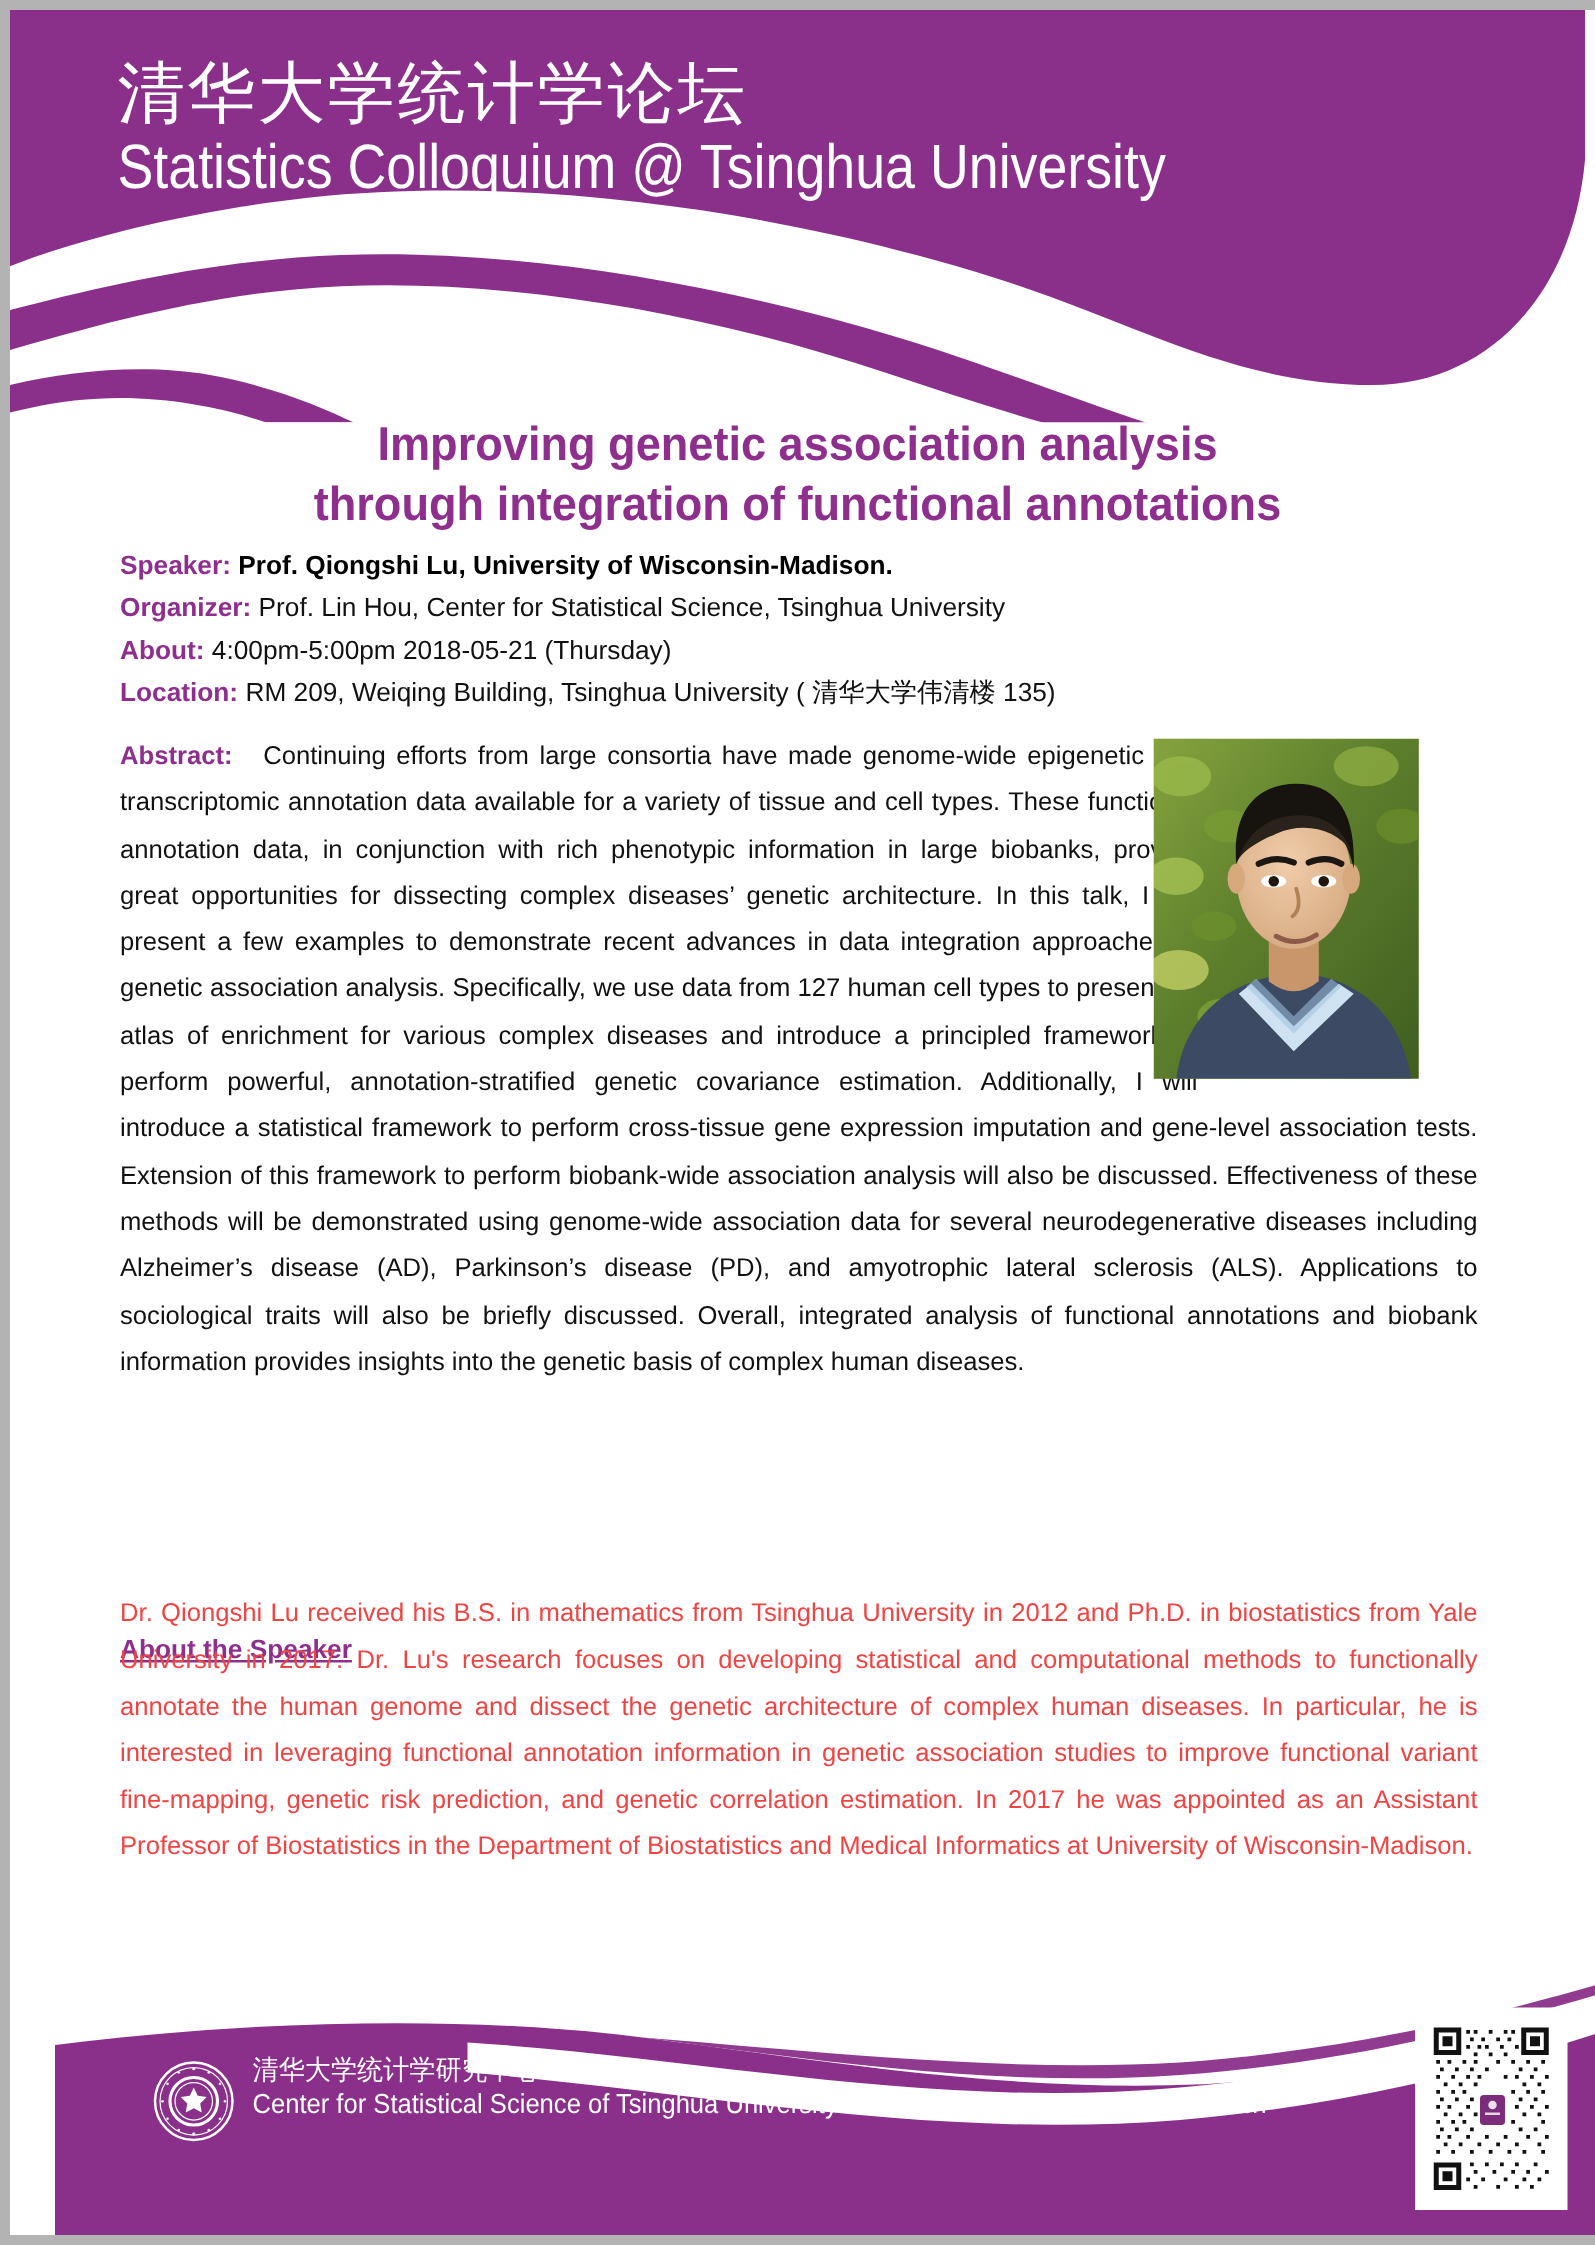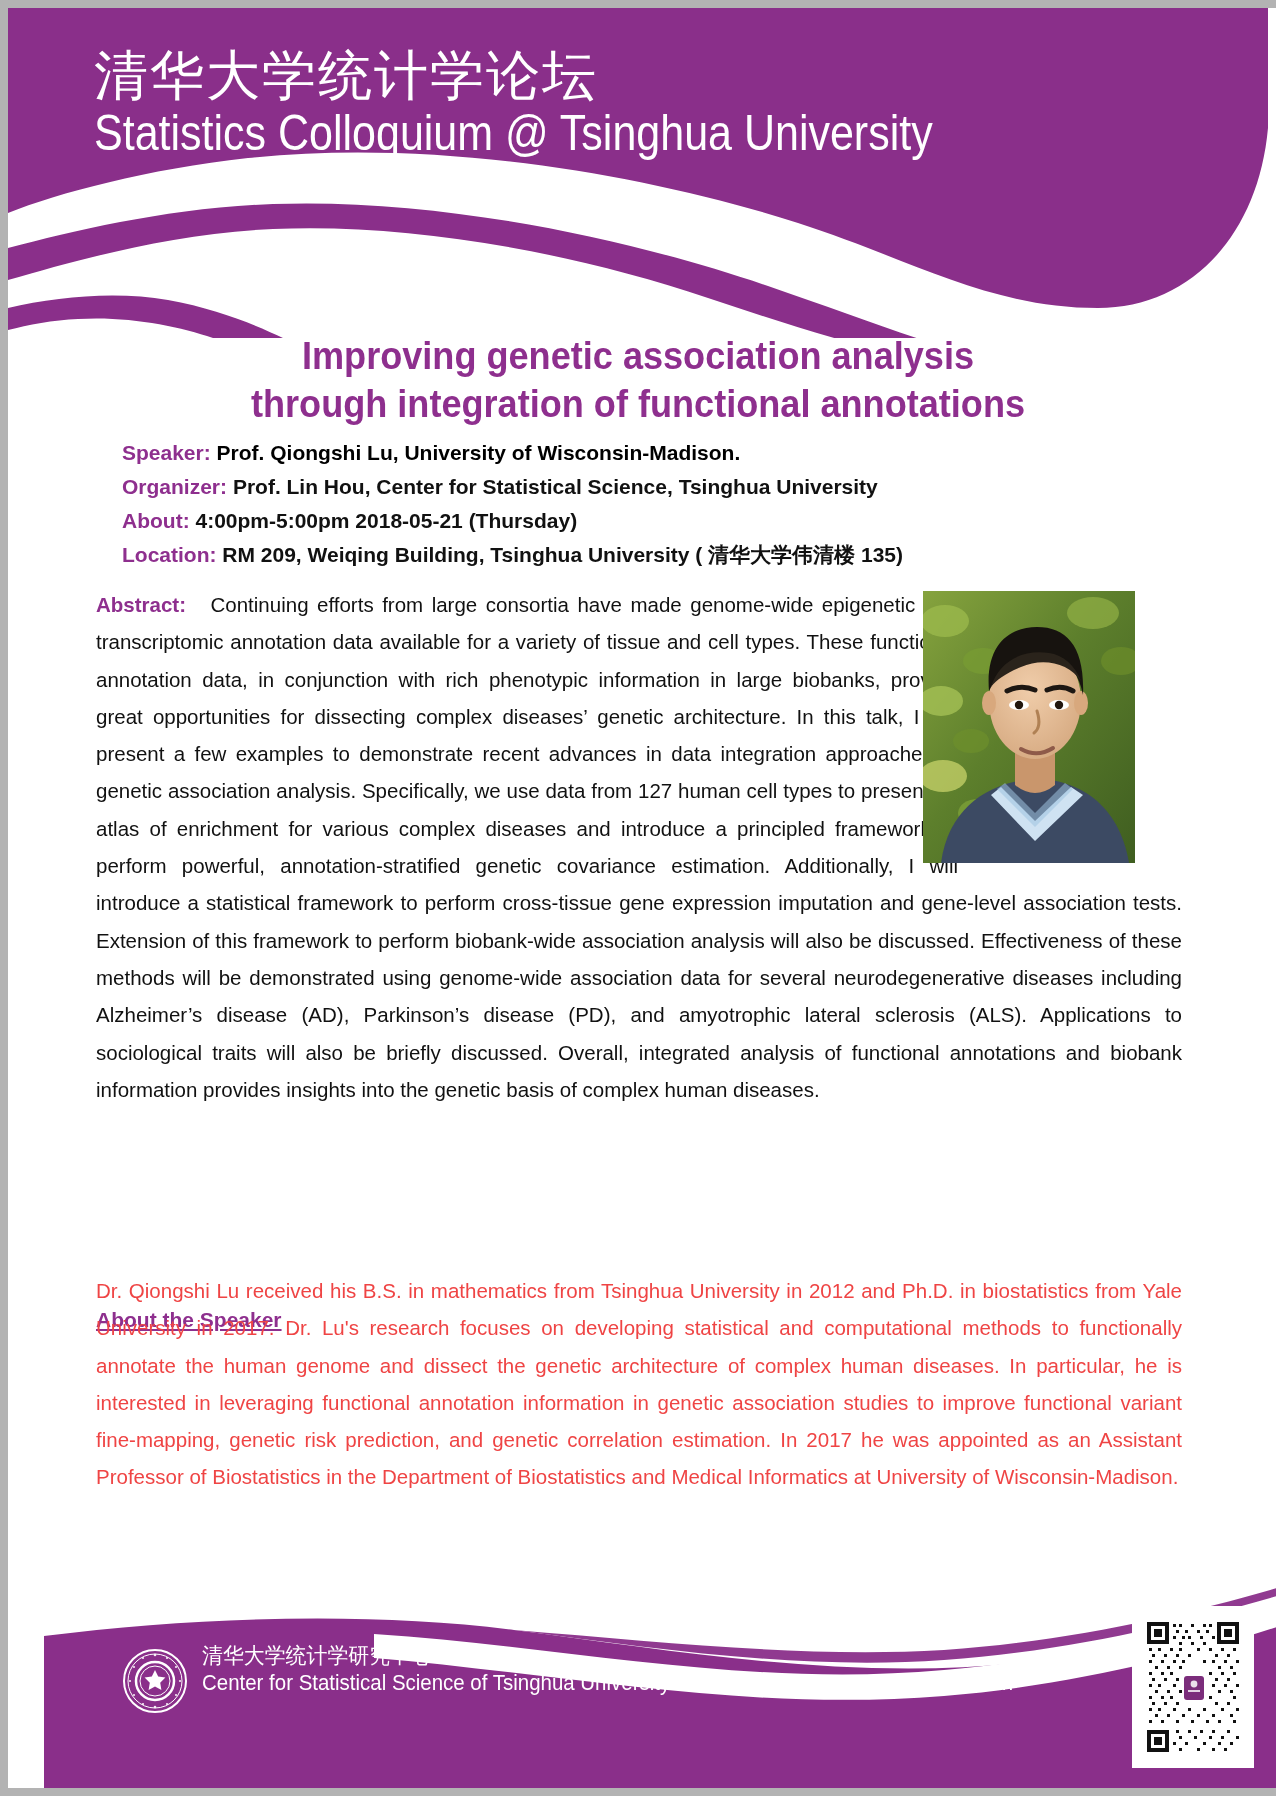--- a/index.html
+++ b/index.html
@@ -61,24 +61,24 @@
   }
 
   
   .meta{
     position:absolute; left:88px; top:434px;
     width:1090px;
     font-size:21px;
     color:#1a1a1a;
     line-height:1.0;
   }
-  .meta-row{margin-bottom:13px;white-space:nowrap;margin-left:26px;}
+  .meta-row{margin-bottom:13px;white-space:nowrap;}
   .lbl{color:#8e2f8e;font-weight:bold;}
   .val-bold{font-weight:bold;color:#000;}
-  .val{font-weight:700;color:#111;}
+  .val{font-weight:400;color:#111;}
 
   
   .photo{
     position:absolute;
     left:915px; top:583px;
     width:212px; height:272px;
     overflow:hidden;
     background:#6f8b3a;
     z-index:4;
   }

